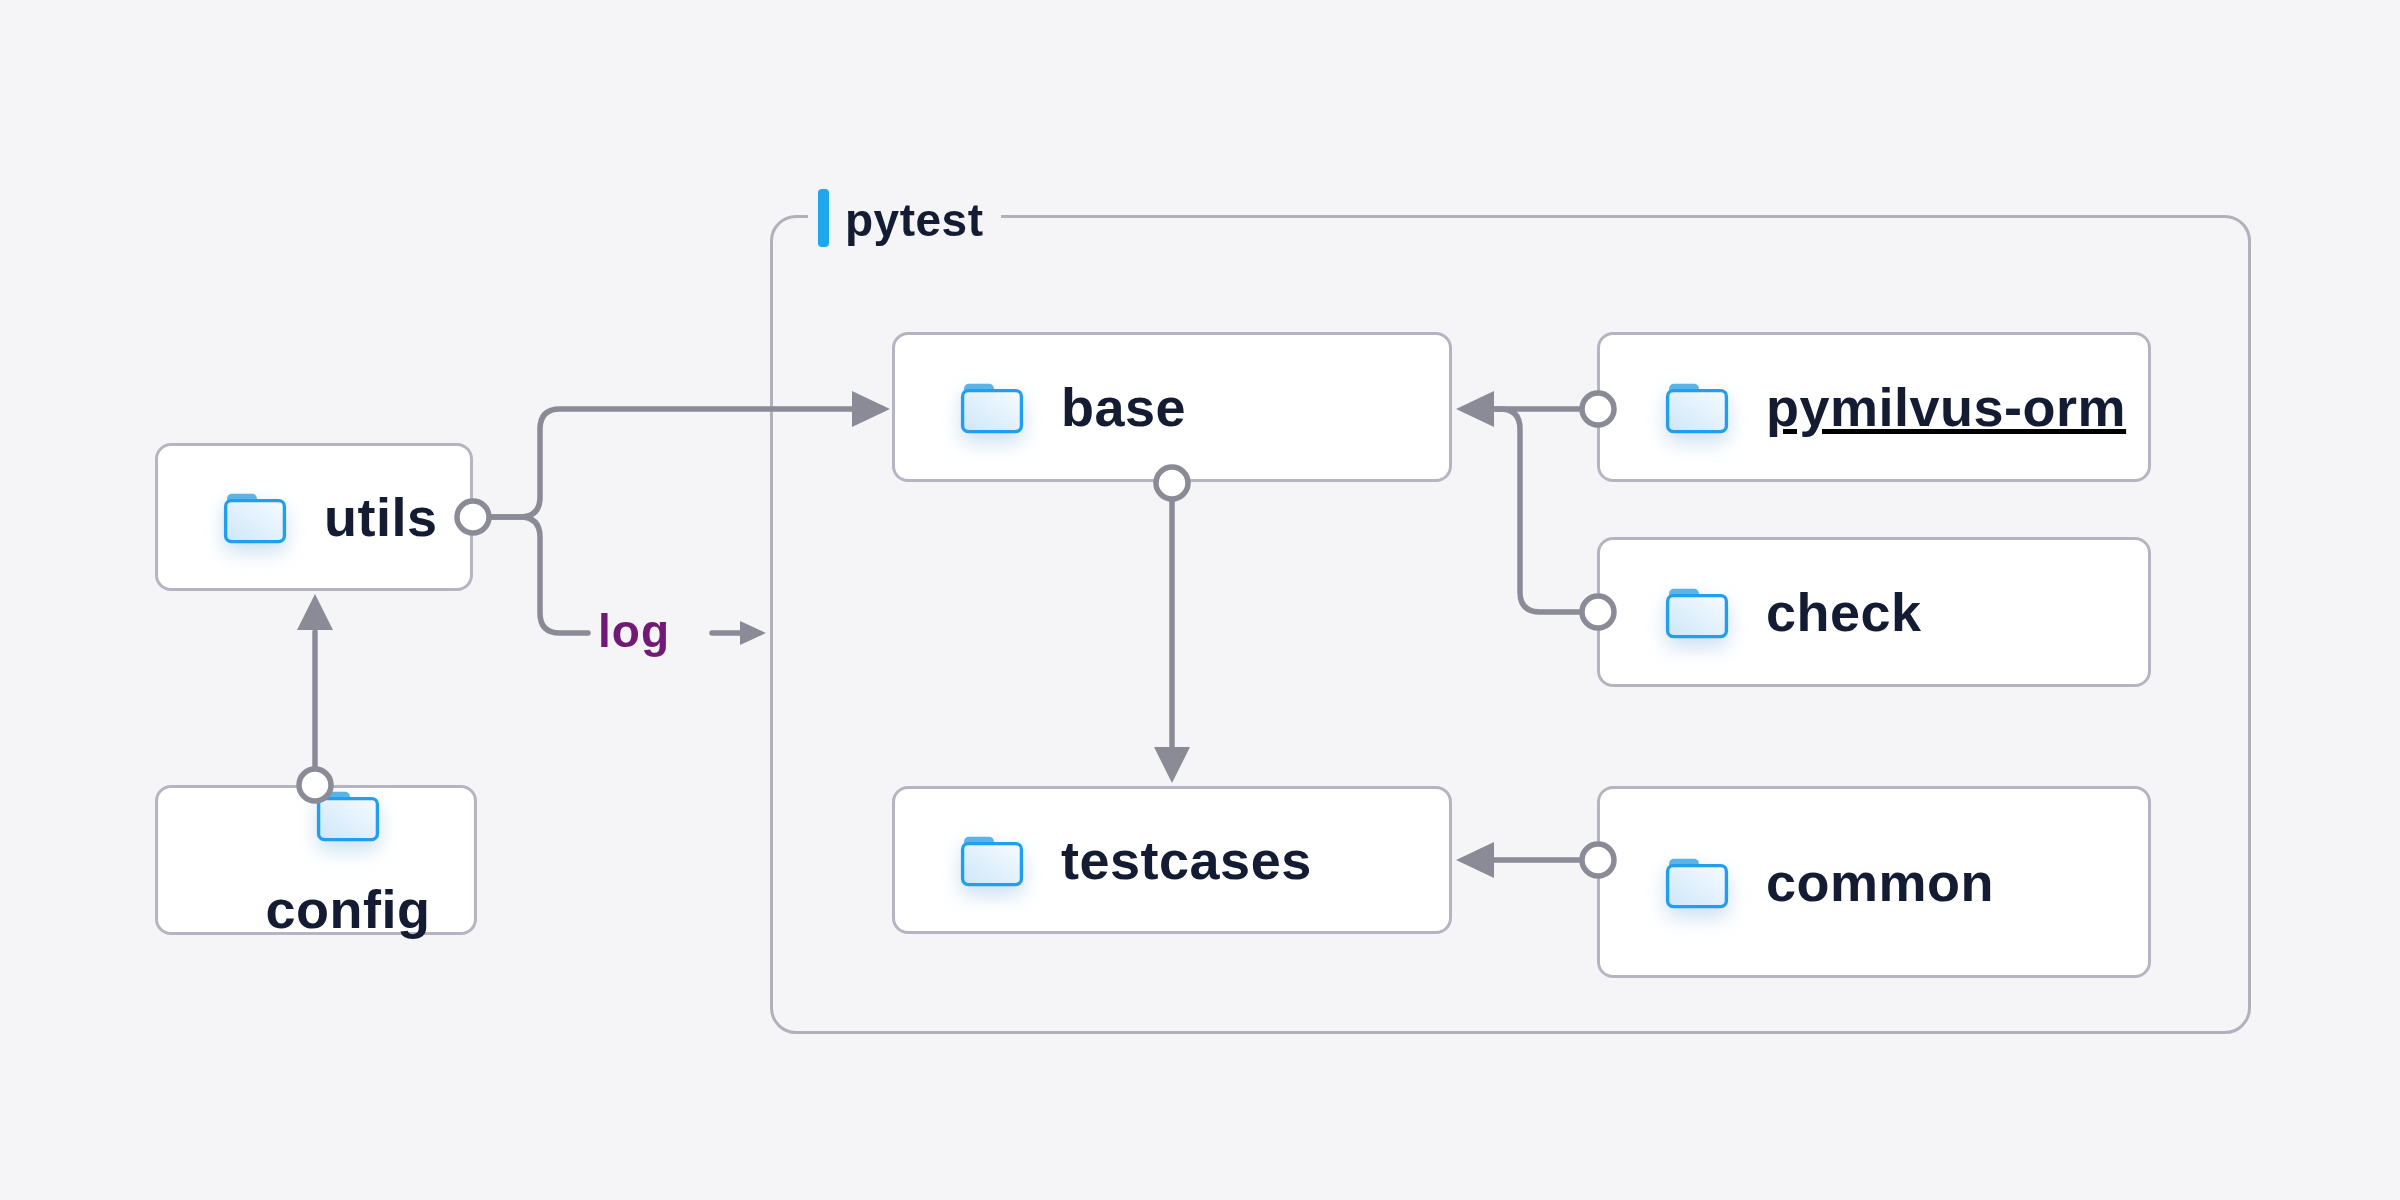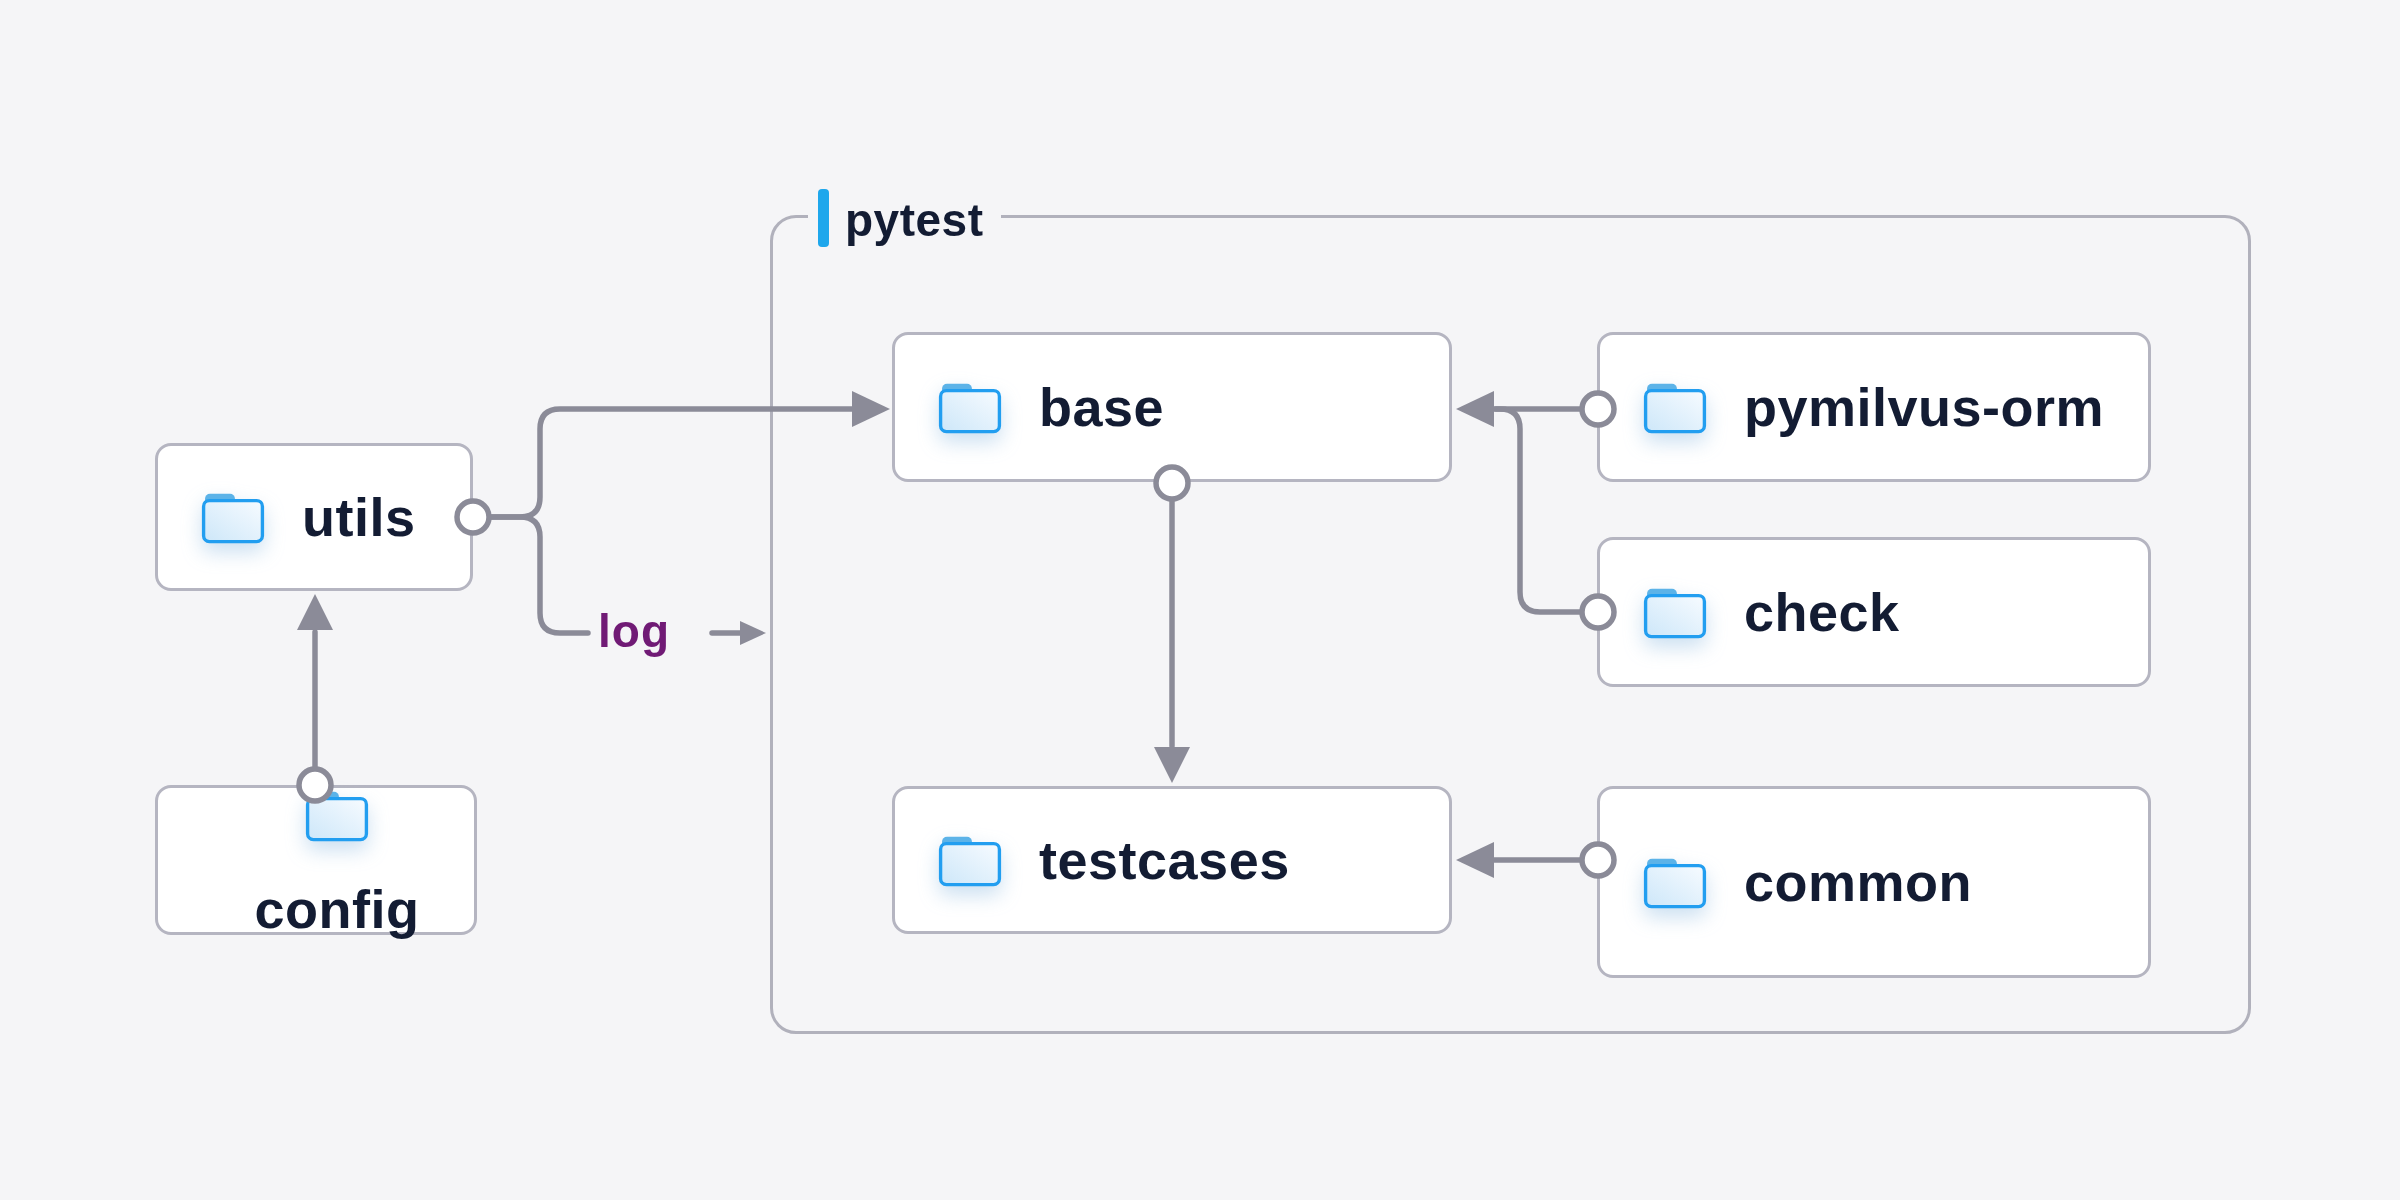--- a/index.html
+++ b/index.html
@@ -46,41 +46,41 @@
     letter-spacing:0.5px;
   }
   
   .node{
     position:absolute;
     background:#ffffff;
     border:3px solid #b5b5c1;
     border-radius:16px;
     display:flex;
     align-items:center;
-    padding-left:42px;
+    padding-left:64px;
     gap:36px;
     box-sizing:border-box;
     z-index:2;
   }
   .node-label{
     font-size:54px;
     font-weight:700;
     color:#131c33;
     letter-spacing:0.5px;
     white-space:nowrap;
   }
   .folder-icon{
     flex:0 0 auto;
     filter:drop-shadow(0 9px 10px rgba(110,165,215,0.35));
   }
   #utils     {left:155px; top:443px; width:318px; height:148px;}
   #config    {left:155px; top:785px; width:322px; height:150px;flex-direction:column;}
   #base      {left:892px; top:332px; width:560px; height:150px;}
   #testcases {left:892px; top:786px; width:560px; height:148px;}
-  #pymilvus-orm{left:1597px; top:332px; width:554px; height:150px;}
+  #pymilvus-orm{left:1597px; top:332px; width:554px; height:150px;text-decoration:underline;}
   #check     {left:1597px; top:537px; width:554px; height:150px;}
   #common    {left:1597px; top:786px; width:554px; height:192px;}
   
   #edges{
     position:absolute;
     left:0; top:0;
     width:2400px; height:1200px;
     z-index:3;
     pointer-events:none;
   }

